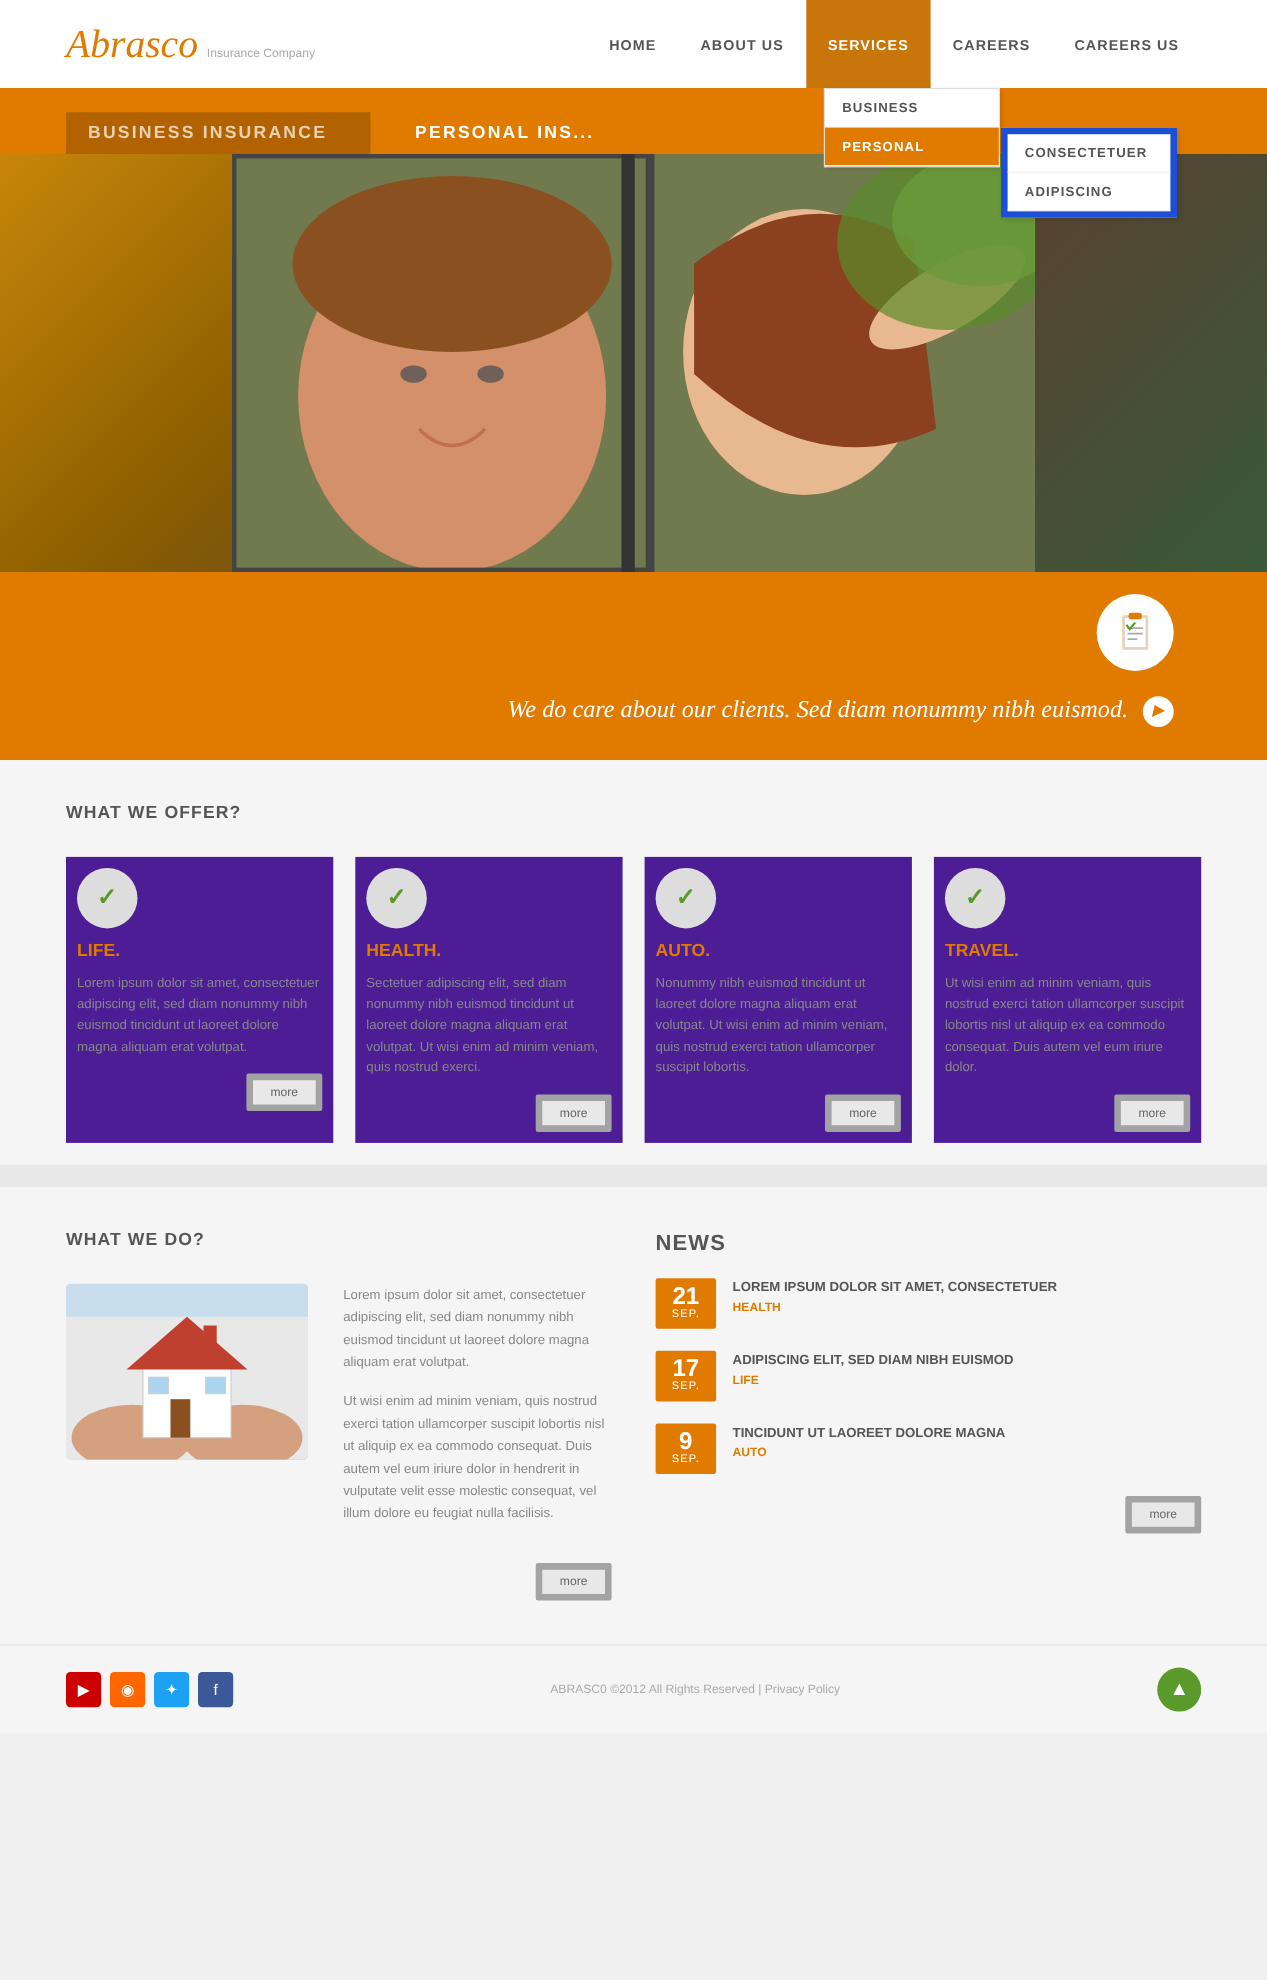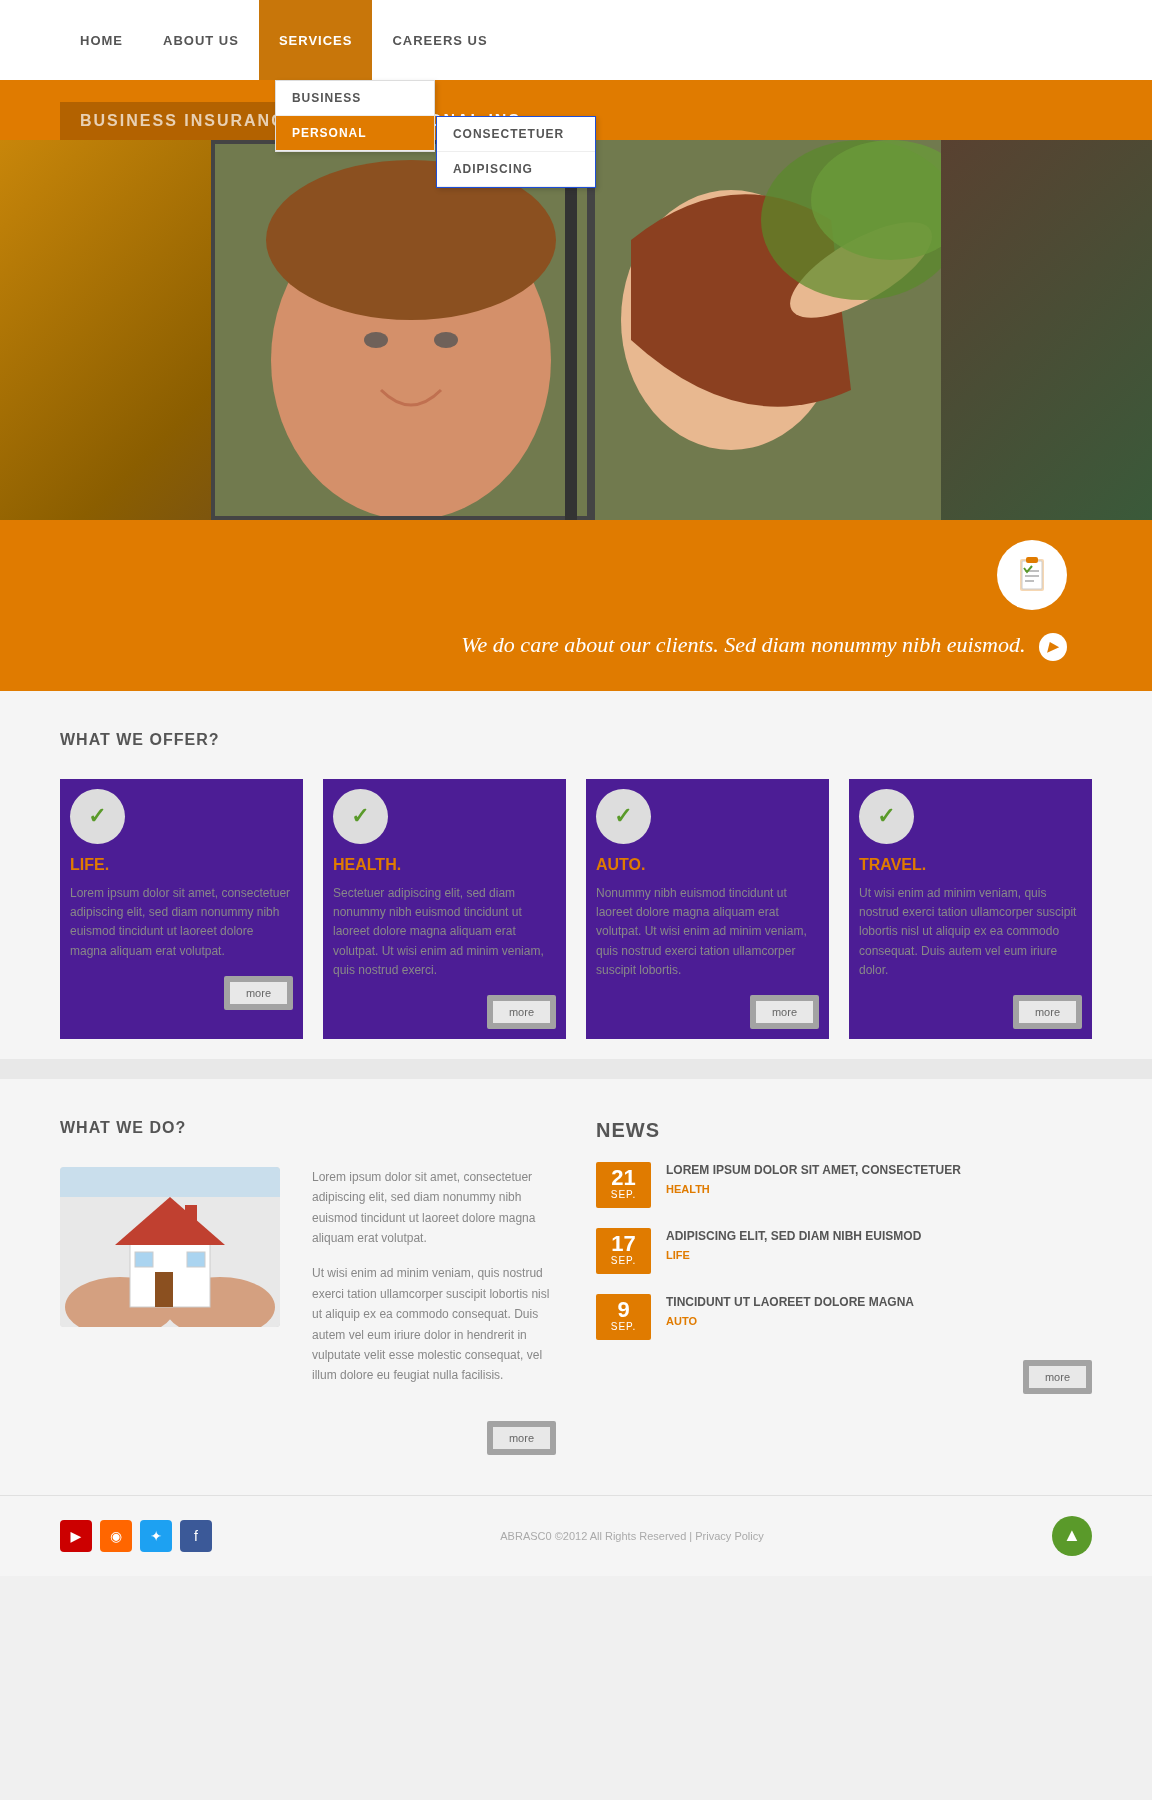--- a/index.html
+++ b/index.html
@@ -77,21 +77,21 @@
     }
     .dropdown-item.active-sub {
       background: #e07b00;
       color: #fff;
     }
     .dropdown-sub {
       position: absolute;
       top: 0;
       left: 160px;
       background: #fff;
-      border: 1px solid #1d4ed8;
+      border: 6px solid #1d4ed8;
       min-width: 160px;
       box-shadow: 2px 2px 5px rgba(0,0,0,0.15);
     }
     .dropdown-sub-item {
       padding: 10px 16px;
       font-size: 12px;
       font-weight: bold;
       color: #555;
       cursor: pointer;
       letter-spacing: 1px;
@@ -372,20 +372,26 @@
 
     
     .services-nav {
       position: relative;
     }
   </style>
 </head>
 <body>
 
 <div class="header">
+  <div class="logo">
+    <span class="logo-text">
+      <span>Abrasc</span><span style="color:#e07b00;">o</span>
+    </span>
+    <span class="logo-sub">Insurance Company</span>
+  </div>
 
   <nav class="nav">
     <div class="nav-item">
       <span>HOME</span>
     </div>
     <div class="nav-item">
       <span>ABOUT US</span>
     </div>
     <div class="nav-item active services-nav" style="padding:0 20px;">
       <span>SERVICES</span>
@@ -394,20 +400,23 @@
         <div class="dropdown-item">BUSINESS</div>
         <div class="dropdown-item active-sub" style="position:relative;">
           <span>PERSONAL</span>
           
           <div class="dropdown-sub">
             <div class="dropdown-sub-item">CONSECTETUER</div>
             <div class="dropdown-sub-item">ADIPISCING</div>
           </div>
         </div>
       </div>
+    </div>
+    <div class="nav-item">
+      <span>CAREERS</span>
     </div>
     <div class="nav-item">
       <span>CAREERS US</span>
     </div>
   </nav>
 </div>
 
 <div class="hero-tabs">
   <div class="hero-tab inactive">
     <span>BUSINESS INSURANCE</span>

